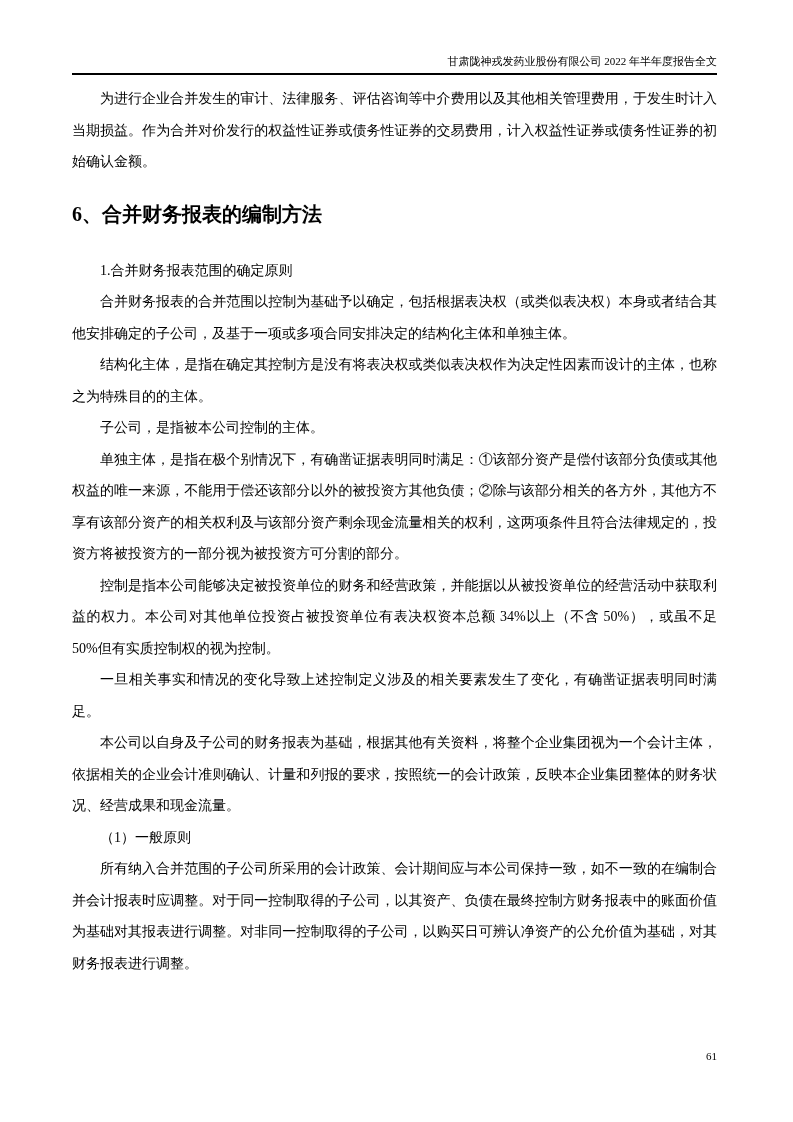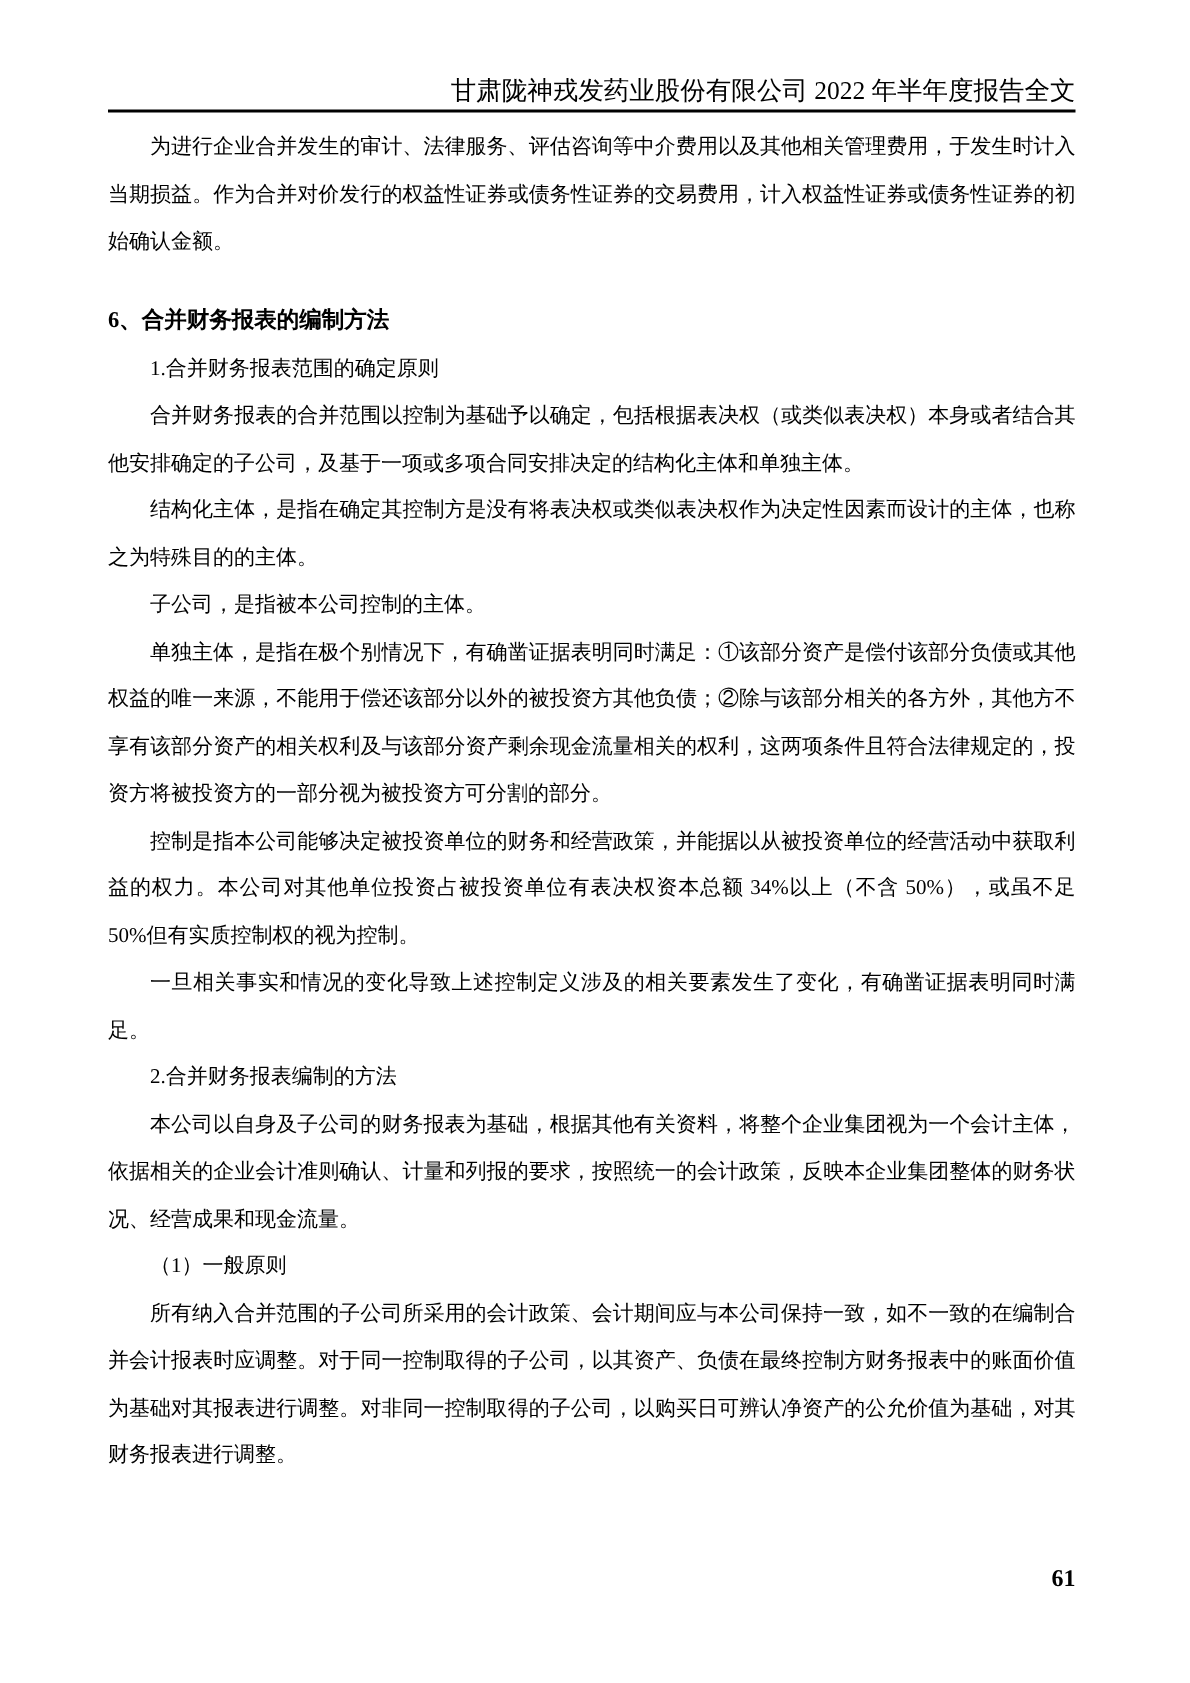--- a/index.html
+++ b/index.html
@@ -19,54 +19,53 @@
   .page-header {
     position: absolute;
     top: 0;
     left: 72px;
     right: 76px;
     padding-top: 52px;
     border-bottom: 2px solid #000000;
     text-align: right;
   }
   .header-title {
-    font-size: 17px;
+    font-size: 11px;
     line-height: 18px;
     padding-bottom: 3px;
     white-space: nowrap;
   }
   .doc-body {
     position: absolute;
     top: 83px;
     left: 72px;
     right: 76px;
     font-size: 14px;
     line-height: 31.5px;
     text-align: justify;
     text-justify: inter-ideograph;
   }
   .body-para {
     margin: 0;
     text-indent: 28px;
   }
   .section-heading {
-    font-size: 15px;
+    font-size: 20px;
     font-weight: bold;
     line-height: 21px;
-    margin: 26px 0 6px 0;
+    margin: 26px 0 30px 0;
     text-indent: 0;
     text-align: left;
   }
   .page-footer {
     position: absolute;
     right: 76px;
     bottom: 60px;
-    font-size: 16px;
+    font-size: 11px;
     text-align: right;
-    font-weight: bold;
   }
 </style>
 </head>
 <body>
 
 <div class="page">
 
   <header class="page-header">
     <div class="header-title">甘肃陇神戎发药业股份有限公司 2022 年半年度报告全文</div>
   </header>
@@ -74,21 +73,20 @@
   <main class="doc-body">
     <p class="body-para">为进行企业合并发生的审计、法律服务、评估咨询等中介费用以及其他相关管理费用，于发生时计入当期损益。作为合并对价发行的权益性证券或债务性证券的交易费用，计入权益性证券或债务性证券的初始确认金额。</p>
     <h2 class="section-heading">6、合并财务报表的编制方法</h2>
     <p class="body-para">1.合并财务报表范围的确定原则</p>
     <p class="body-para">合并财务报表的合并范围以控制为基础予以确定，包括根据表决权（或类似表决权）本身或者结合其他安排确定的子公司，及基于一项或多项合同安排决定的结构化主体和单独主体。</p>
     <p class="body-para">结构化主体，是指在确定其控制方是没有将表决权或类似表决权作为决定性因素而设计的主体，也称之为特殊目的的主体。</p>
     <p class="body-para">子公司，是指被本公司控制的主体。</p>
     <p class="body-para">单独主体，是指在极个别情况下，有确凿证据表明同时满足：①该部分资产是偿付该部分负债或其他权益的唯一来源，不能用于偿还该部分以外的被投资方其他负债；②除与该部分相关的各方外，其他方不享有该部分资产的相关权利及与该部分资产剩余现金流量相关的权利，这两项条件且符合法律规定的，投资方将被投资方的一部分视为被投资方可分割的部分。</p>
     <p class="body-para">控制是指本公司能够决定被投资单位的财务和经营政策，并能据以从被投资单位的经营活动中获取利益的权力。本公司对其他单位投资占被投资单位有表决权资本总额 34%以上（不含 50%），或虽不足 50%但有实质控制权的视为控制。</p>
     <p class="body-para">一旦相关事实和情况的变化导致上述控制定义涉及的相关要素发生了变化，有确凿证据表明同时满足。</p>
-    <p class="body-para">2.合并财务报表编制的方法</p>
     <p class="body-para">本公司以自身及子公司的财务报表为基础，根据其他有关资料，将整个企业集团视为一个会计主体，依据相关的企业会计准则确认、计量和列报的要求，按照统一的会计政策，反映本企业集团整体的财务状况、经营成果和现金流量。</p>
     <p class="body-para">（1）一般原则</p>
     <p class="body-para">所有纳入合并范围的子公司所采用的会计政策、会计期间应与本公司保持一致，如不一致的在编制合并会计报表时应调整。对于同一控制取得的子公司，以其资产、负债在最终控制方财务报表中的账面价值为基础对其报表进行调整。对非同一控制取得的子公司，以购买日可辨认净资产的公允价值为基础，对其财务报表进行调整。</p>
   </main>
 
   <footer class="page-footer">
     <span>61</span>
   </footer>
 
 </div>

